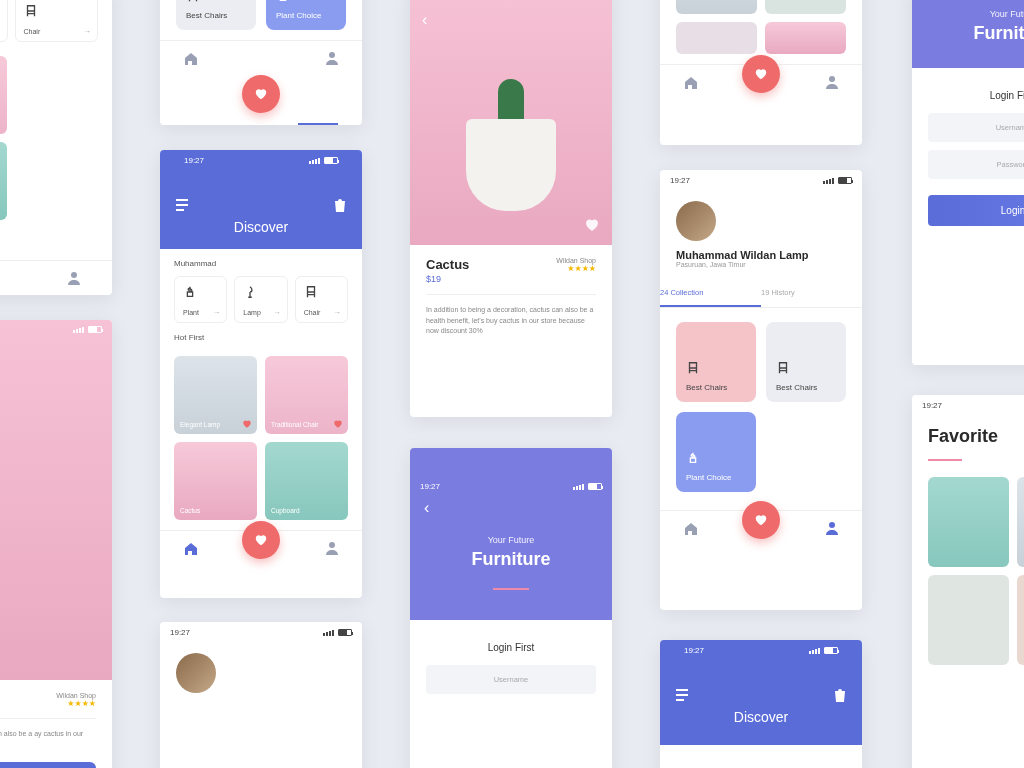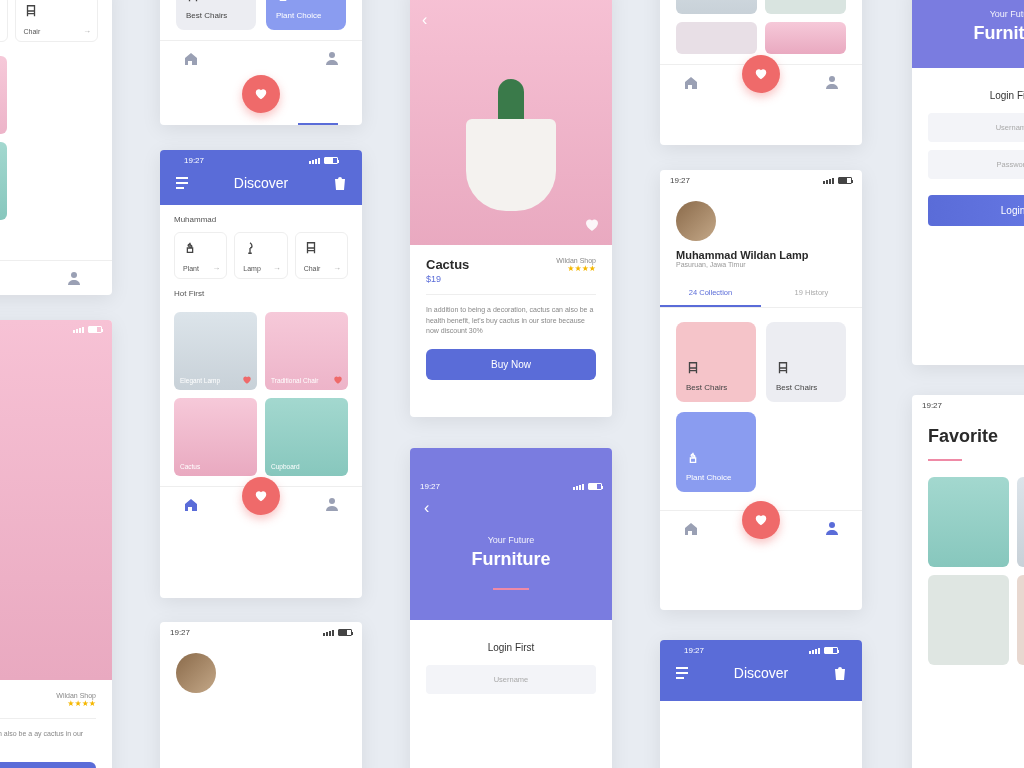--- a/index.html
+++ b/index.html
@@ -20,21 +20,21 @@
   .fab-heart{position:absolute;width:38px;height:38px;border-radius:50%;background:#ef6a6a;display:flex;align-items:center;justify-content:center;left:50%;transform:translateX(-50%);box-shadow:0 4px 10px rgba(239,106,106,0.4);}
   .heart-ic{width:14px;height:14px;fill:#fff;}
   .bottom-nav{display:flex;justify-content:space-around;align-items:center;padding:10px 0;border-top:1px solid #eee;}
   .nav-ic{width:14px;height:14px;fill:#9aa0b4;}
   .nav-ic.active{fill:#5a6cd8;}
   .underline{height:2px;background:#5a6cd8;width:40px;margin:0 auto;}
 
   
   .disc-head{background:#5a6cd8;padding:0 14px 14px;color:#fff;}
   .disc-top{display:flex;align-items:center;justify-content:space-between;padding-top:8px;}
-  .disc-title{font-size:14px;font-weight:500;}
+  .disc-title{font-size:14px;font-weight:500;margin-top:44px;}
   .menu-ic,.bag-ic{width:16px;height:16px;fill:#fff;}
   .search{background:#fff;border-radius:6px;display:flex;align-items:center;padding:7px 10px;margin-top:10px;}
   .search-ic{width:10px;height:10px;fill:#aaa;margin-right:8px;}
   .search-ph{font-size:7.5px;color:#aaa;}
   .cat-sec{padding:10px 14px 6px;}
   .sec-label{font-size:8px;color:#555;margin-bottom:8px;}
   .cat-row{display:flex;gap:7px;}
   .cat-card{flex:1;border:1px solid #eee;border-radius:6px;padding:8px 8px 6px;position:relative;}
   .cat-ic{width:14px;height:14px;stroke:#444;fill:none;stroke-width:1.5;}
   .cat-name{font-size:7px;color:#555;margin-top:6px;}
@@ -71,21 +71,21 @@
   .login-card{padding:14px 16px;}
   .login-title{text-align:center;font-size:10px;margin:8px 0 12px;color:#333;}
   .login-field{background:#f3f4f8;border-radius:4px;padding:10px;text-align:center;font-size:7.5px;color:#aaa;margin-bottom:8px;}
   .login-btn{width:100%;background:linear-gradient(90deg,#5a6cd8,#6a7ce8);color:#fff;border:none;border-radius:4px;padding:10px;font-size:10px;margin-top:8px;}
 
   
   .avatar{width:40px;height:40px;border-radius:50%;background:linear-gradient(135deg,#8a6a4a,#c4a888);margin:14px 16px 8px;}
   .prof-name{font-size:11px;font-weight:600;padding:0 16px;color:#2a2a2a;}
   .prof-loc{font-size:7px;color:#999;padding:0 16px;}
   .prof-tabs{display:flex;border-bottom:1px solid #eee;margin-top:12px;}
-  .prof-tab{flex:1;text-align:center;font-size:7.5px;padding:8px 0;color:#aaa;}
+  .prof-tab{flex:1;font-size:7.5px;padding:8px 0;color:#aaa;}
   .prof-tab.active{color:#5a6cd8;border-bottom:2px solid #5a6cd8;}
   .coll-grid{display:grid;grid-template-columns:1fr 1fr;gap:10px;padding:14px 16px;}
   .coll-card{aspect-ratio:1;border-radius:8px;display:flex;flex-direction:column;align-items:flex-start;justify-content:flex-end;padding:10px;}
   .coll-card .cat-ic{margin-bottom:8px;stroke:#444;}
   .coll-name{font-size:8px;color:#444;}
   .c-pink{background:#f5c4c9;}
   .c-grey{background:#f3f4f8;}
   .c-grey2{background:#ecedf2;}
   .c-blue{background:#8a9cf0;}
   .c-blue .coll-name{color:#fff;}
@@ -340,21 +340,20 @@
         <div class="prod-name">Cactus</div>
         <div class="price">$19</div>
       </div>
       <div style="text-align:right;">
         <div class="shop-name">Wildan Shop</div>
         <div class="stars">★★★★</div>
       </div>
     </div>
     <div class="divider"></div>
     <div class="desc">In addition to being a decoration, cactus can also be a health benefit, let's buy cactus in our store because now discount 30%</div>
-    <button class="buy-btn">Buy Now</button>
   </div>
 </div>
 
 <div class="phone" style="left:410px;top:448px;height:332px;">
   <div class="splash-top">
     <div class="status-bar light" style="padding:0 10px 8px;">
         <span>19:27</span>
         <div class="status-right">
           <div class="sig-bars">
             <span></span>

